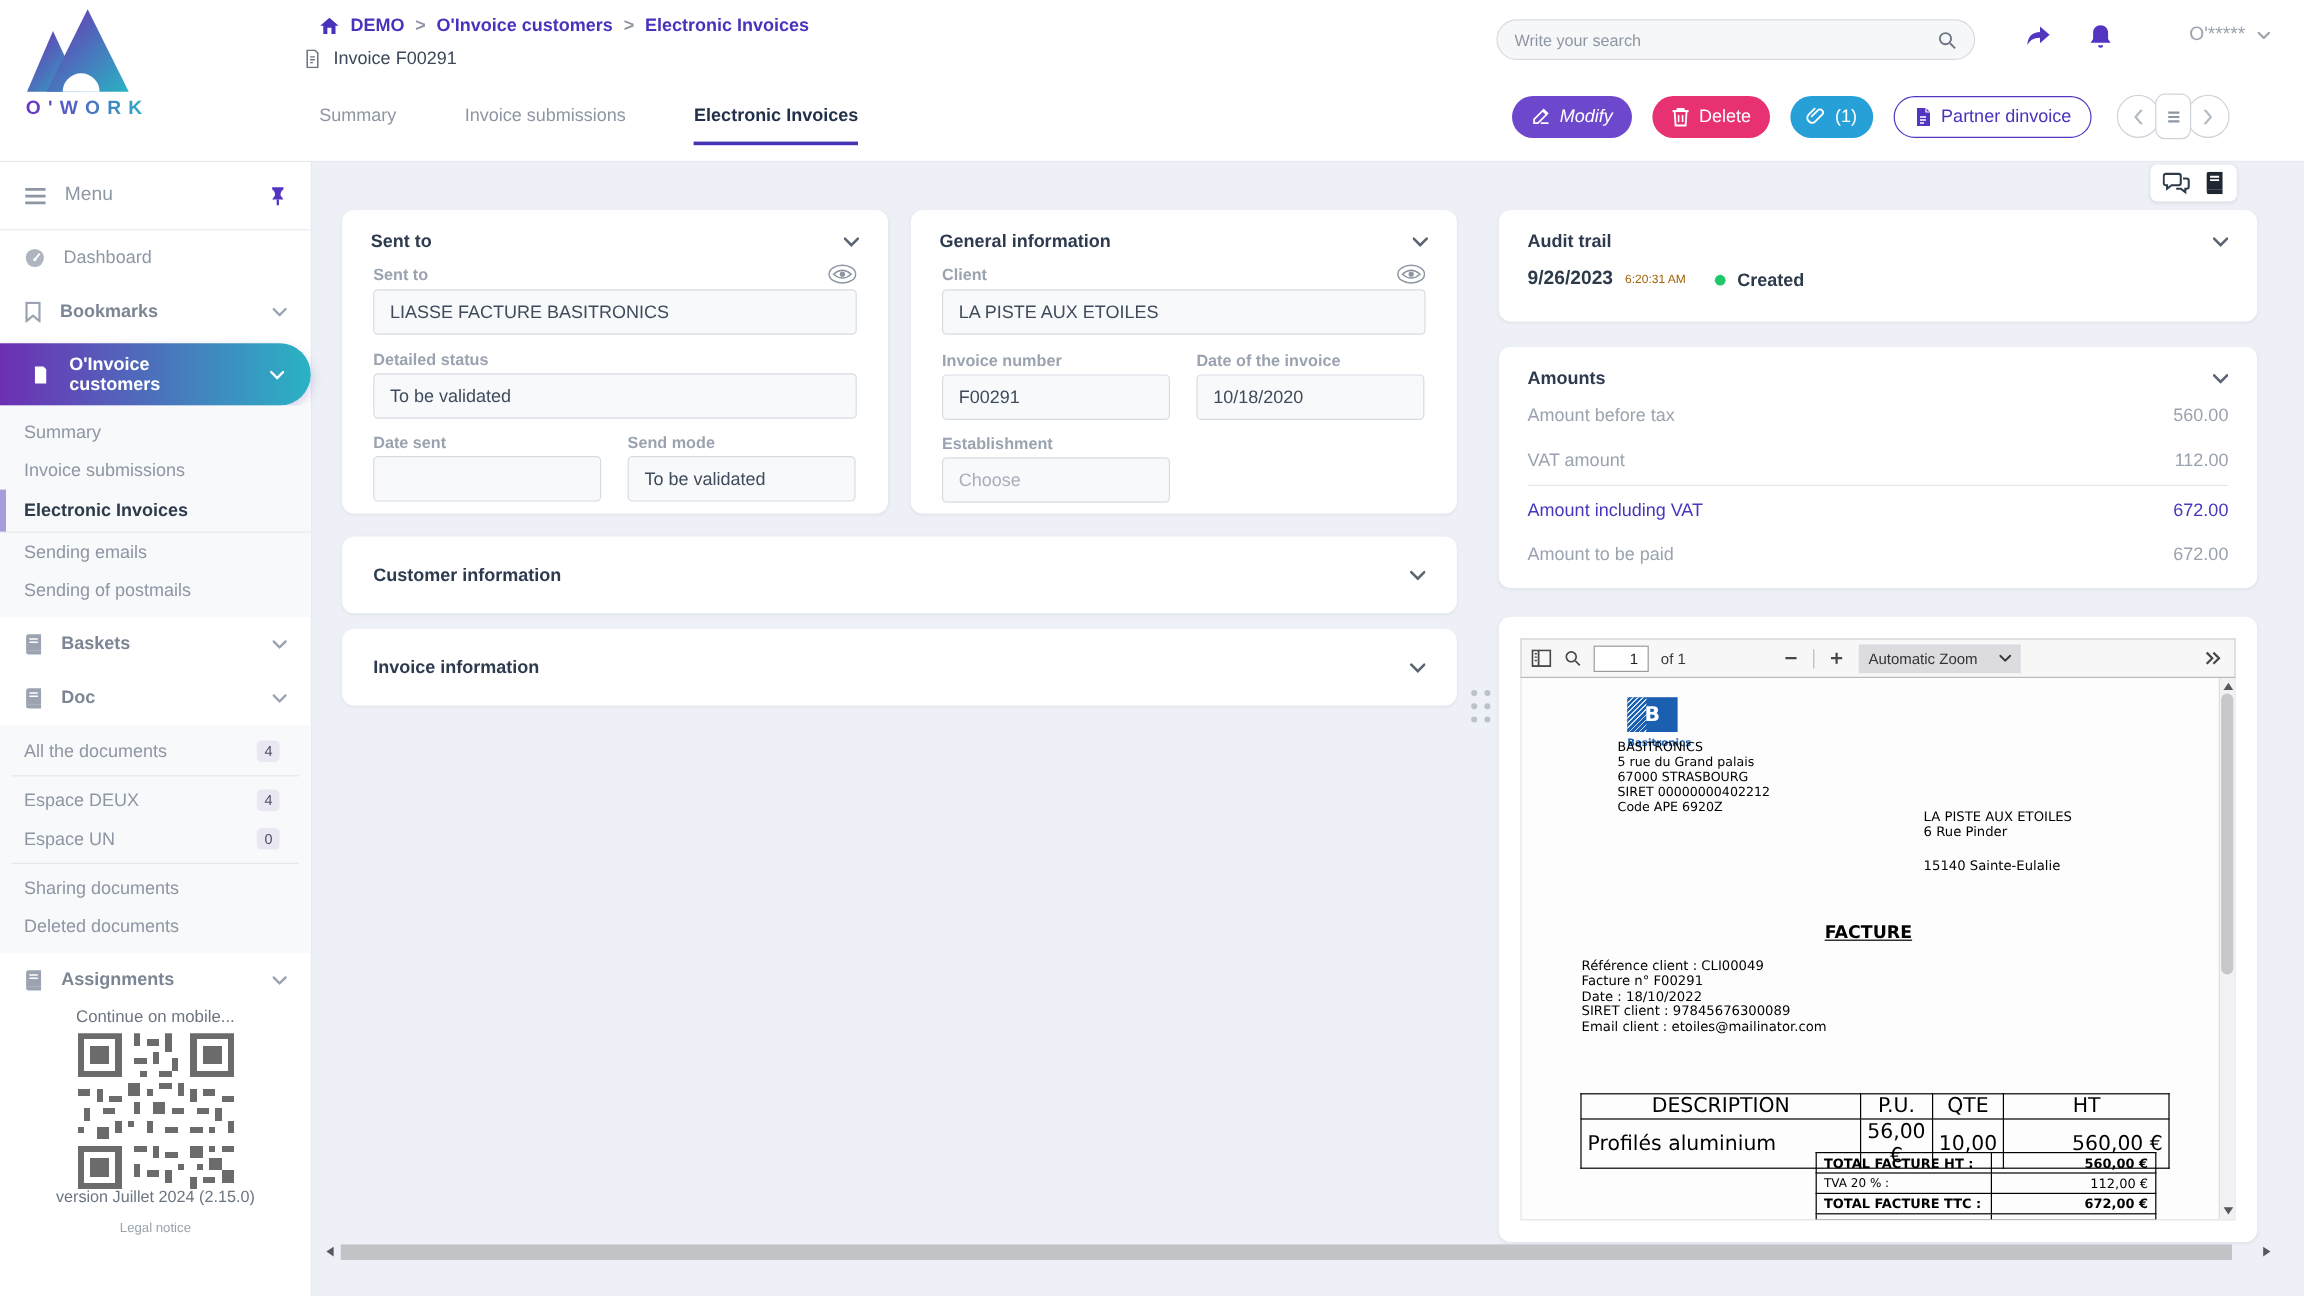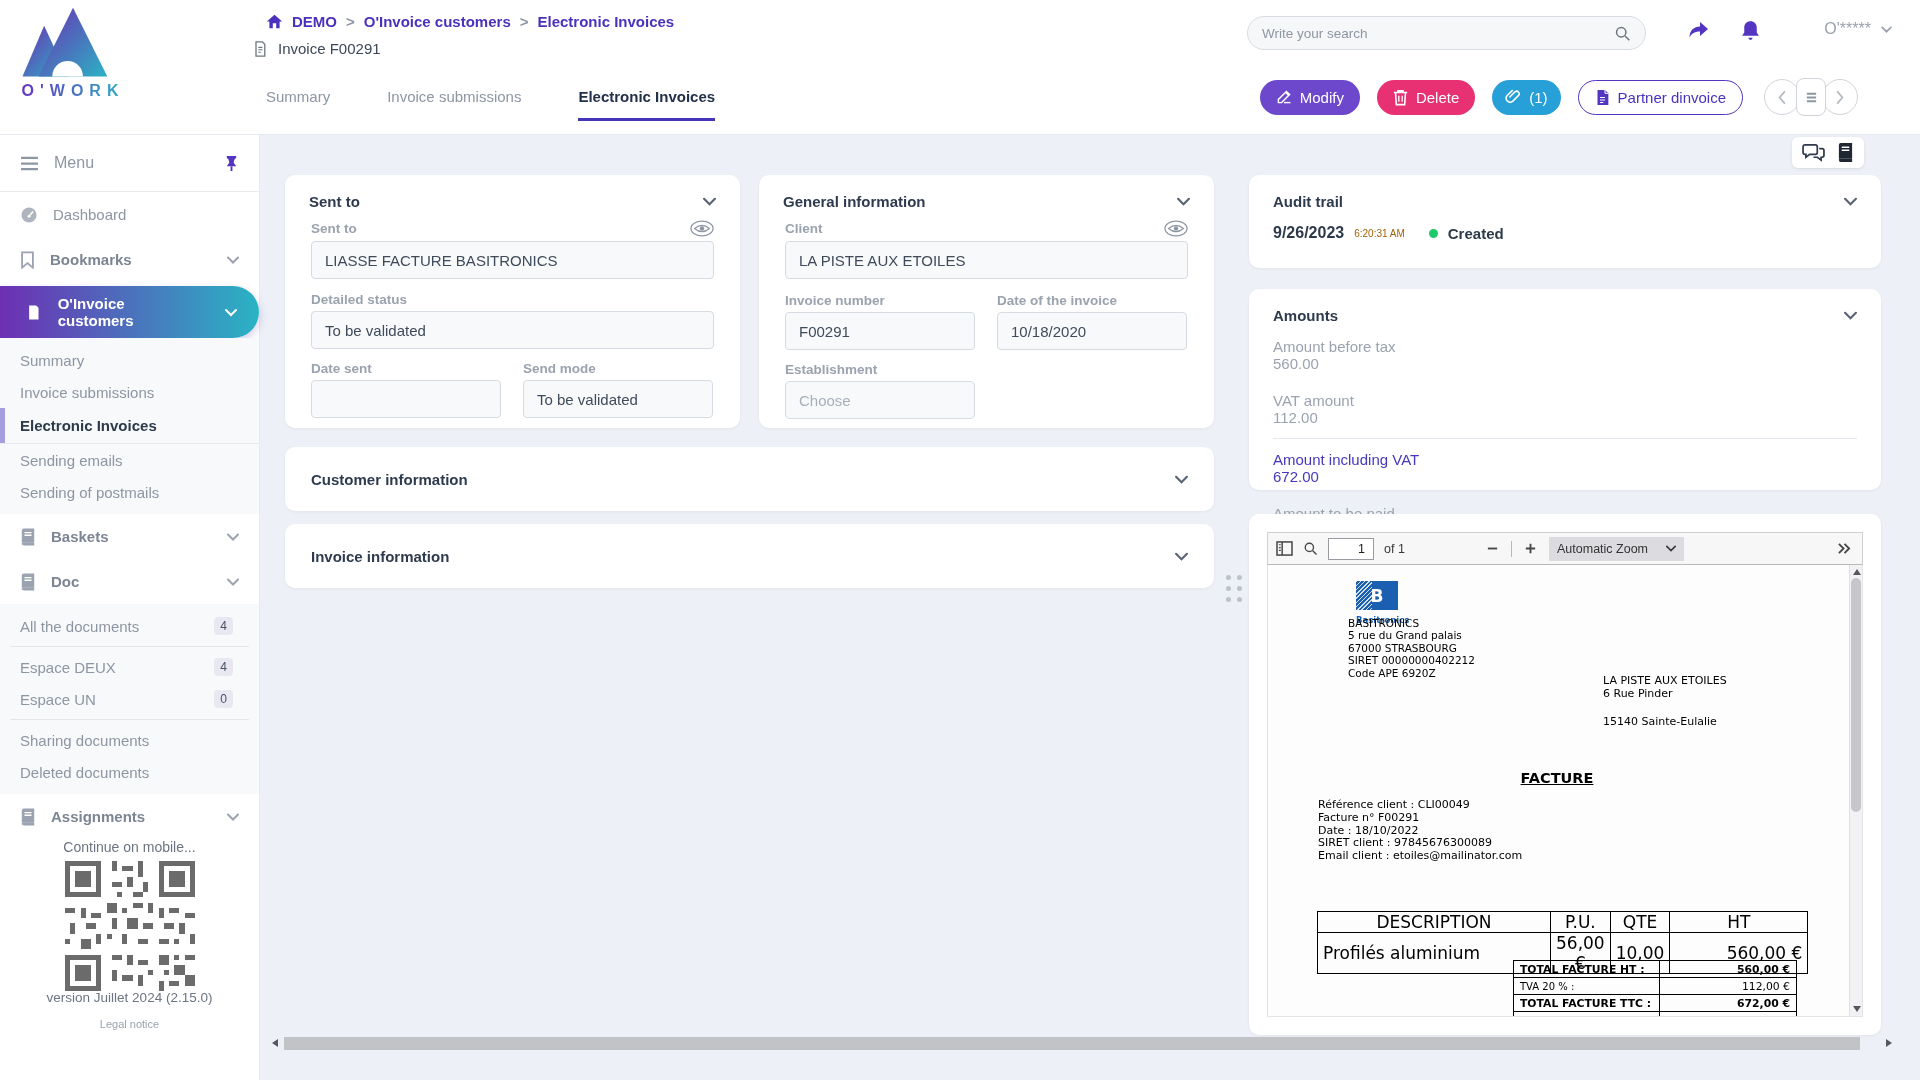--- a/index.html
+++ b/index.html
@@ -18,21 +18,21 @@
   .search-pill { position:absolute; left:1247px; top:16px; width:399px; height:33px; background:#f6f7f9; border:1px solid #d8dce2; border-radius:17px; display:flex; align-items:center; padding:16px 14px; }
   .search-pill input { flex:1; border:none; outline:none; background:transparent; font-family:inherit; font-size:13.5px; color:#3c4858; }
   .search-pill input::placeholder { color:#8d96a3; }
   .hdr-ic { position:absolute; top:18px; cursor:pointer; }
   .user-chip { position:absolute; right:28px; top:20px; display:flex; align-items:center; gap:10px; color:#9aa3ad; font-size:16px; cursor:pointer; }
   .tabbar { position:absolute; left:266px; top:88px; display:flex; gap:57px; }
   .tab { font-size:15px; color:#8d96a3; padding-bottom:13px; cursor:pointer; white-space:nowrap; }
   .tab.active { color:#22304a; font-weight:700; border-bottom:3px solid #4334b8; }
   .hdr-actions { position:absolute; right:62px; top:78px; display:flex; align-items:center; gap:17px; }
   .btn { display:flex; align-items:center; gap:8px; height:35px; border-radius:18px; font-size:15px; padding:0 16px; cursor:pointer; border:none; font-family:inherit; }
-  .btn-modify { background:#6d48cd; color:#fff; }
+  .btn-modify { background:#6d48cd; color:#fff;font-style:italic; }
   .btn-delete { background:#e73172; color:#fff; }
   .btn-clip { background:#27a0d8; color:#fff; padding:0 13px; }
   .btn-partner { background:#fff; color:#4b32bd; border:1.5px solid #5335c2; font-weight:400; }
   .pager { display:flex; align-items:center; margin-left:4px; }
   .pager .pg { width:36px; height:36px; border:1.5px solid #cfd4da; background:#fff; border-radius:50%; display:flex; align-items:center; justify-content:center; color:#b3bac2; cursor:pointer; }
   .pager .pg.mid { width:30px; height:38px; border-radius:8px; margin:0 -4px; z-index:1; color:#8d96a3; }
 
   
   .sidebar { position:absolute; left:0; top:135px; width:260px; height:945px; background:#fff; border-right:1px solid #e8eaee; z-index:4; }
   .menu-row { height:57px; display:flex; align-items:center; padding:0 20px; border-bottom:1px solid #e8eaee; color:#8d96a3; font-size:16px; gap:15px; }
@@ -70,21 +70,21 @@
   .two-col .fld-label { display:block; margin:12px 0 4px 0; }
   .two-col .inp { width:190px; }
   .collapsed-head { display:flex; align-items:center; justify-content:space-between; padding:0 26px; height:100%; cursor:pointer; }
 
   
   .audit-row { display:flex; align-items:center; gap:10px; margin:14px 24px 0 24px; }
   .audit-date { font-size:16px; font-weight:700; color:#2d3a4a; }
   .audit-time { font-size:10px; color:#a16207; }
   .dot { width:9px; height:9px; border-radius:50%; margin-left:14px; }
   .audit-event { font-size:15px; font-weight:700; color:#2d3a4a; }
-  .amt-row { display:flex; justify-content:space-between; margin:0 24px; padding:10px 0; font-size:15px; color:#9aa3af;flex-direction:column; }
+  .amt-row { display:flex; justify-content:space-between; margin:0 24px; padding:10px 0; font-size:15px; color:#9aa3af; }
   .amt-row.hl { color:#4638bd; }
   .amt-div { border-top:1px solid #e3e6eb; margin:2px 24px; }
 
   
   .drag-dots { position:absolute; left:966px; top:440px; display:grid; grid-template-columns:5px 5px; grid-gap:6px; cursor:col-resize; }
   .drag-dots i { width:5px; height:5px; background:#bcc2cb; border-radius:50%; }
 
   
   .chat-pill { position:absolute; left:1532px; top:2px; background:#fff; border-radius:6px; box-shadow:0 1px 3px rgba(40,50,70,.12); display:flex; gap:12px; padding:6px 10px; }
 

